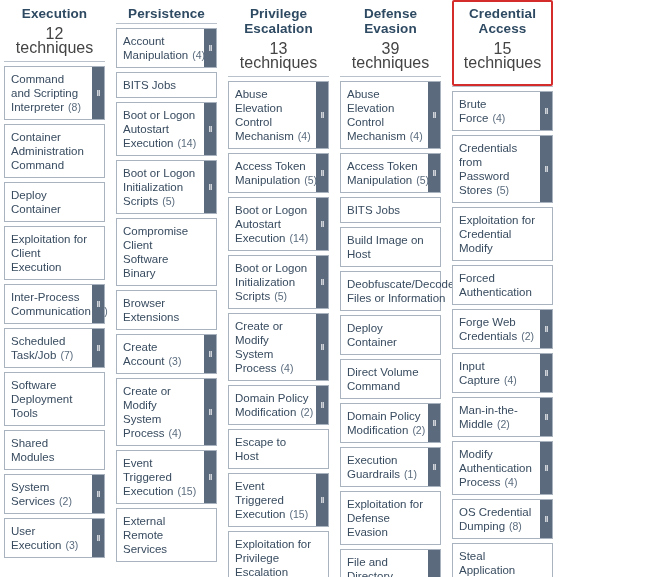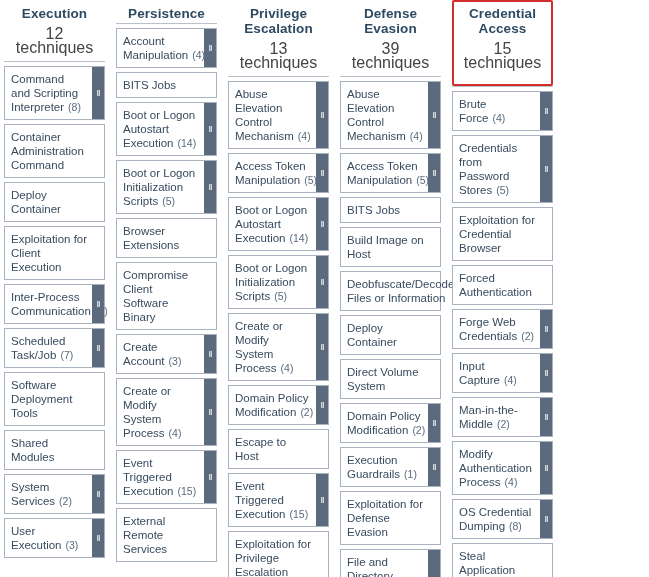--- a/index.html
+++ b/index.html
@@ -187,24 +187,24 @@
               <span class="bars">II</span>
             </div>
           </div>
           <div class="cell has-sub">
             <span class="cell-label">Boot or Logon Initialization Scripts<span class="subcount" style="margin-left: 4px;">(5)</span></span>
             <div class="subhandle">
               <span class="bars">II</span>
             </div>
           </div>
           <div class="cell">
+            <span class="cell-label">Compromise Client Software Binary</span>
+          </div>
+          <div class="cell">
             <span class="cell-label">Browser Extensions</span>
-          </div>
-          <div class="cell">
-            <span class="cell-label">Compromise Client Software Binary</span>
           </div>
           <div class="cell has-sub">
             <span class="cell-label">Create Account<span class="subcount" style="margin-left: 4px;">(3)</span></span>
             <div class="subhandle">
               <span class="bars">II</span>
             </div>
           </div>
           <div class="cell has-sub">
             <span class="cell-label">Create or Modify System Process<span class="subcount" style="margin-left: 4px;">(4)</span></span>
             <div class="subhandle">
@@ -308,21 +308,21 @@
           <div class="cell">
             <span class="cell-label">Build Image on Host</span>
           </div>
           <div class="cell">
             <span class="cell-label">Deobfuscate/Decode Files or Information</span>
           </div>
           <div class="cell">
             <span class="cell-label">Deploy Container</span>
           </div>
           <div class="cell">
-            <span class="cell-label">Direct Volume System</span>
+            <span class="cell-label">Direct Volume Command</span>
           </div>
           <div class="cell has-sub">
             <span class="cell-label">Domain Policy Modification<span class="subcount" style="margin-left: 4px;">(2)</span></span>
             <div class="subhandle">
               <span class="bars">II</span>
             </div>
           </div>
           <div class="cell has-sub">
             <span class="cell-label">Execution Guardrails<span class="subcount" style="margin-left: 4px;">(1)</span></span>
             <div class="subhandle">
@@ -353,21 +353,21 @@
               <span class="bars">II</span>
             </div>
           </div>
           <div class="cell has-sub">
             <span class="cell-label">Credentials from Password Stores<span class="subcount" style="margin-left: 4px;">(5)</span></span>
             <div class="subhandle">
               <span class="bars">II</span>
             </div>
           </div>
           <div class="cell">
-            <span class="cell-label">Exploitation for Credential Browser</span>
+            <span class="cell-label">Exploitation for Credential Modify</span>
           </div>
           <div class="cell">
             <span class="cell-label">Forced Authentication</span>
           </div>
           <div class="cell has-sub">
             <span class="cell-label">Forge Web Credentials<span class="subcount" style="margin-left: 4px;">(2)</span></span>
             <div class="subhandle">
               <span class="bars">II</span>
             </div>
           </div>

